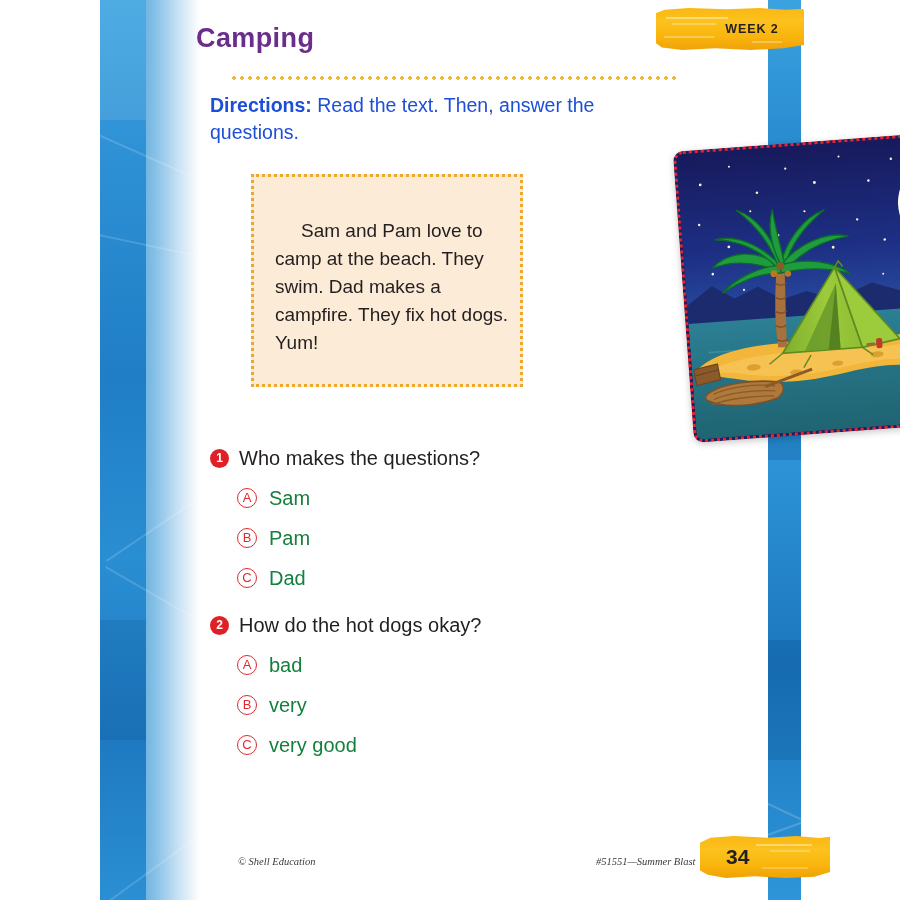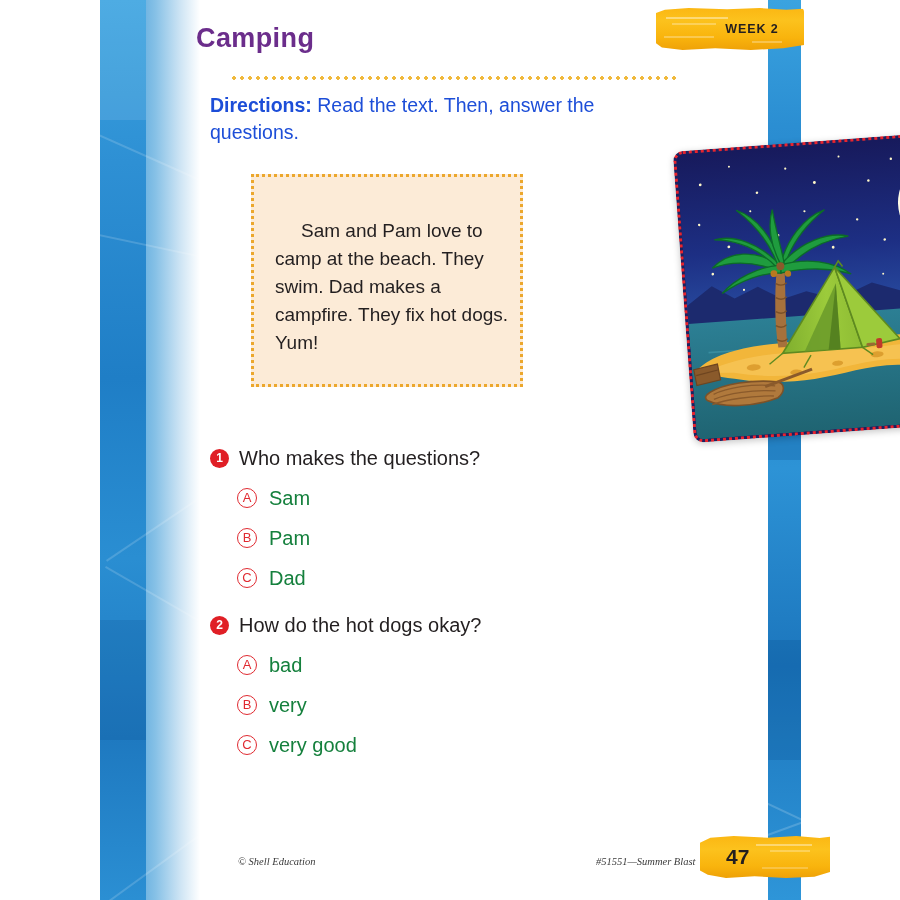--- a/index.html
+++ b/index.html
@@ -339,21 +339,21 @@
     <div class="streak streak2" style="left:8px;top:28px;width:50px;"></div>
     <div class="streak streak2" style="left:96px;top:33px;width:30px;"></div>
     <div class="week-badge-label">WEEK 2</div>
   </div>
 
   <div class="page-badge">
     <div class="brush"></div>
     <div class="streak" style="left:56px;top:8px;width:56px;"></div>
     <div class="streak" style="left:70px;top:14px;width:40px;opacity:.7;"></div>
     <div class="streak" style="left:62px;top:31px;width:46px;opacity:.6;"></div>
-    <div class="page-badge-label">47</div>
+    <div class="page-badge-label">34</div>
   </div>
 
   <div class="content">
 
     <div class="title">Camping</div>
     <div class="title-rule"></div>
 
     <div class="directions">
       <b>Directions:</b><span> Read the text. Then, answer the questions.</span>
     </div>

